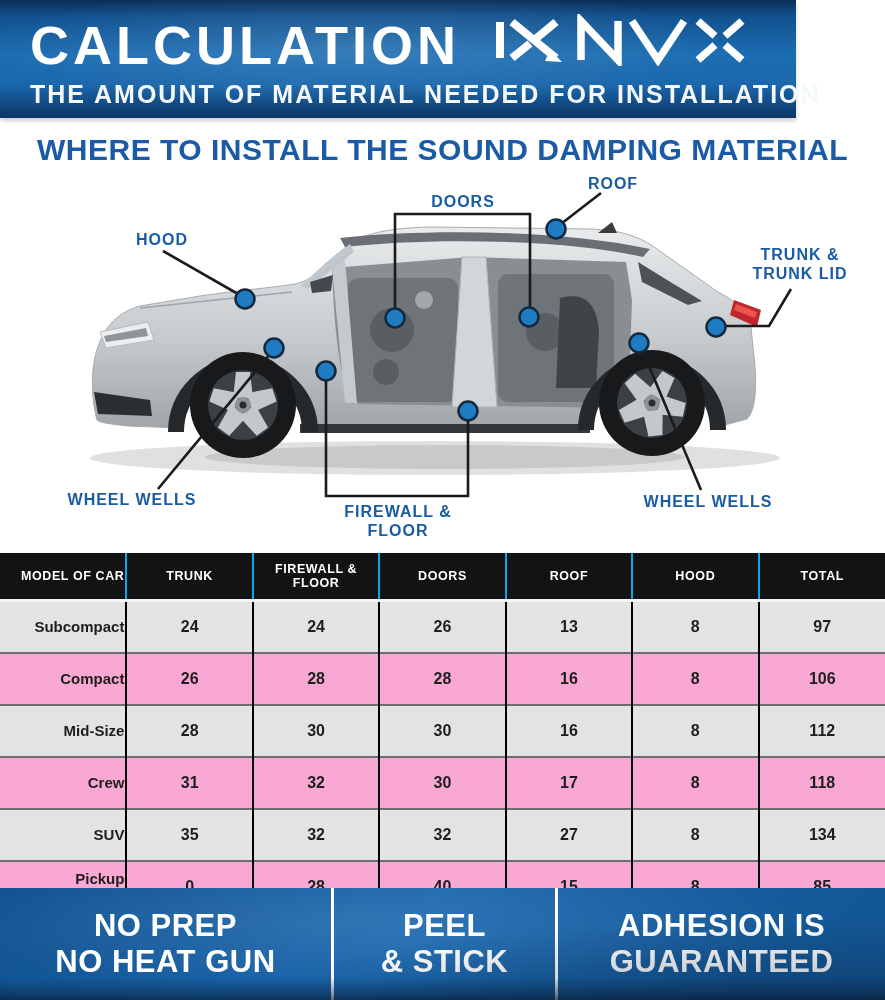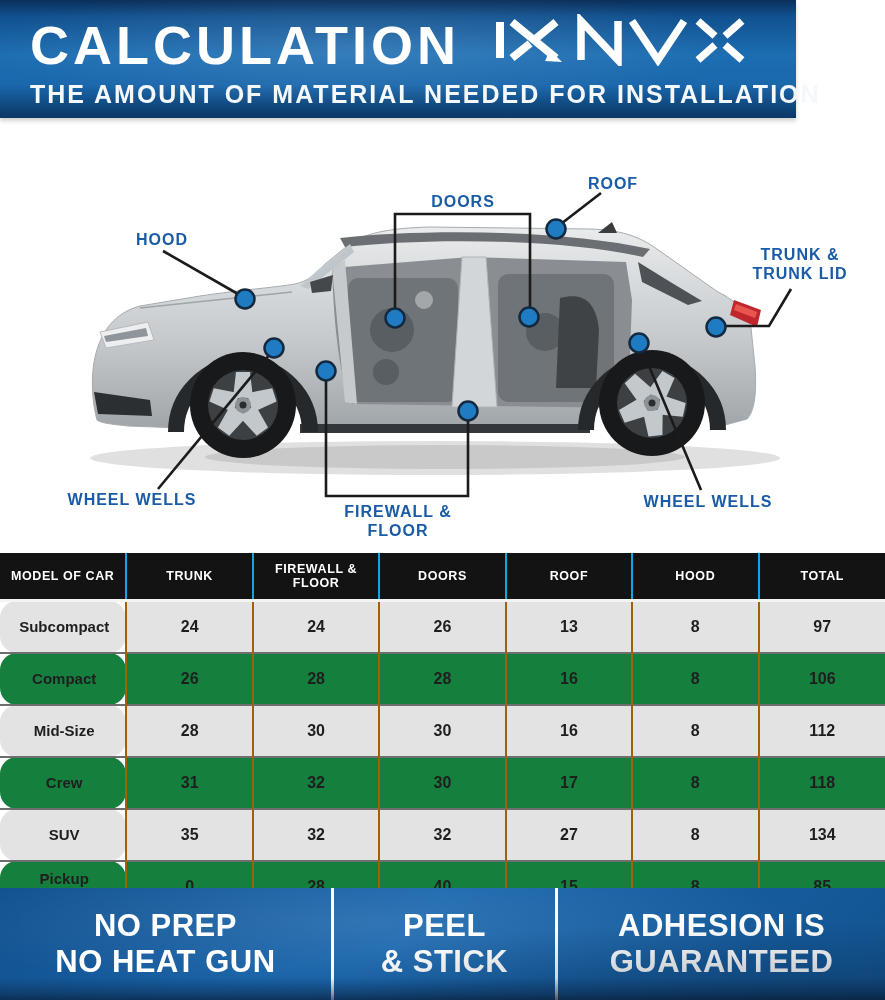--- a/index.html
+++ b/index.html
@@ -23,27 +23,27 @@
   
   .diagram{position:absolute;top:150px;left:0;}
   .callout-label{fill:#1a5ba6;font-family:"Liberation Sans","DejaVu Sans",sans-serif;font-weight:bold;font-size:16px;letter-spacing:1px;}
   .callout-line{stroke:#1b1b1b;stroke-width:2.6;fill:none;}
   .callout-dot{fill:#1f7cc2;stroke:#13293f;stroke-width:2.5;}
 
   
   .calc-table{position:absolute;top:553px;left:0;width:885px;border-collapse:collapse;table-layout:fixed;}
   .calc-table th{background:#131313;color:#fff;font-size:12.5px;font-weight:bold;letter-spacing:.6px;
     height:44px;text-align:center;vertical-align:middle;white-space:pre-line;border-left:2px solid #0ea5e9;border-bottom:3px solid #f4f4f4;}
-  .calc-table th:first-child{border-left:none;}
+  .calc-table th:first-child{border-left:none;text-align:right;}
   .calc-table td{height:48px;text-align:center;vertical-align:middle;font-size:16px;font-weight:bold;color:#1e1e1e;
-    border-left:2px solid #a16207;border-top:2px solid #6e6e6e;white-space:pre-line;}
-  .calc-table td:first-child{border-left:none;text-align:center;padding-left:4px;font-size:15px;line-height:1.15;border-radius:17px;}
+    border-left:2px solid #000000;border-top:2px solid #6e6e6e;white-space:pre-line;}
+  .calc-table td:first-child{border-left:none;text-align:right;padding-left:4px;font-size:15px;line-height:1.15;}
   .calc-table tr:first-child td{border-top:none;}
   .calc-table tr.odd td{background:#e3e3e3;}
-  .calc-table tr.even td{background:#15803d;margin-top:12px;}
+  .calc-table tr.even td{background:#f9a8d4;margin-top:12px;}
 
   
   .footer{position:absolute;top:888px;left:0;width:885px;height:112px;display:flex;
     background:
       radial-gradient(ellipse at 40% 30%, rgba(255,255,255,.10), rgba(255,255,255,0) 60%),
       linear-gradient(135deg,#0f4largo,#11518f 0%,#1a67ae 45%,#12538f 100%);
     background:
       radial-gradient(ellipse at 40% 30%, rgba(255,255,255,.10), rgba(255,255,255,0) 60%),
       linear-gradient(135deg,#11518f 0%,#1a67ae 45%,#12538f 100%);}
   .footer-shade{position:absolute;inset:0;pointer-events:none;
@@ -71,20 +71,21 @@
       </g>
       <polygon fill="#ffffff" points="641,50 653,62 636,61"></polygon>
       <g stroke="#ffffff" stroke-width="7.5" fill="none">
         <path d="M672,60 L672,21 L709,60 L709,21"></path>
         <path d="M723,21 L749,60 L775,21"></path>
         <path d="M789,21 L806,36 M816,45 L833,60 M833,21 L816,36 M806,45 L789,60"></path>
       </g>
     </svg>
   </div>
 
+  <div class="section-title">WHERE TO INSTALL THE SOUND DAMPING MATERIAL</div>
 
   <svg class="diagram" width="885" height="400" viewBox="0 150 885 400">
     <defs>
       <linearGradient id="bodyGrad" x1="0" y1="0" x2="0" y2="1">
         <stop offset="0" stop-color="#e9ebec"></stop>
         <stop offset=".55" stop-color="#c6cacd"></stop>
         <stop offset="1" stop-color="#9fa4a8"></stop>
       </linearGradient>
       <linearGradient id="glassGrad" x1="0" y1="0" x2="1" y2="1">
         <stop offset="0" stop-color="#d7dde1"></stop>

